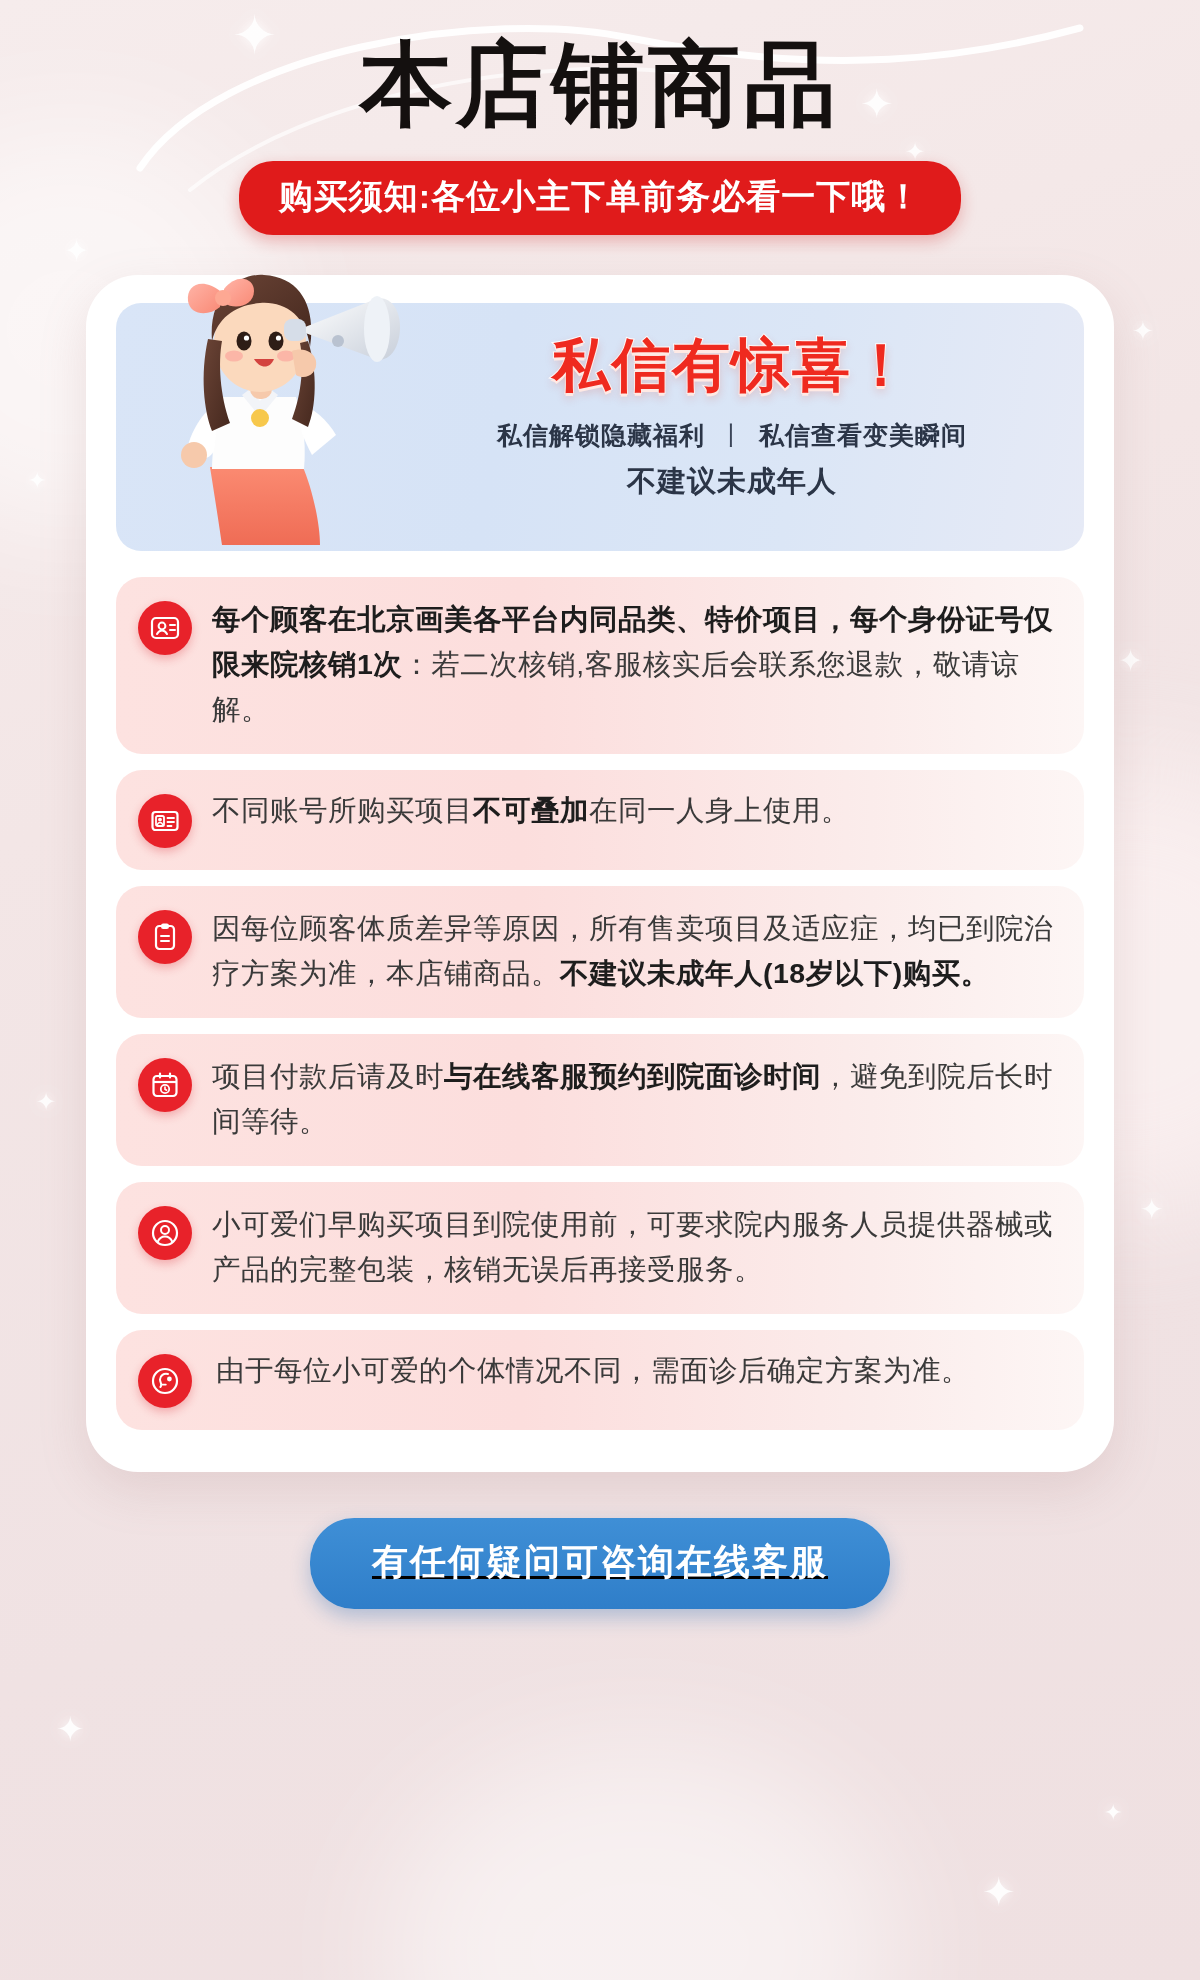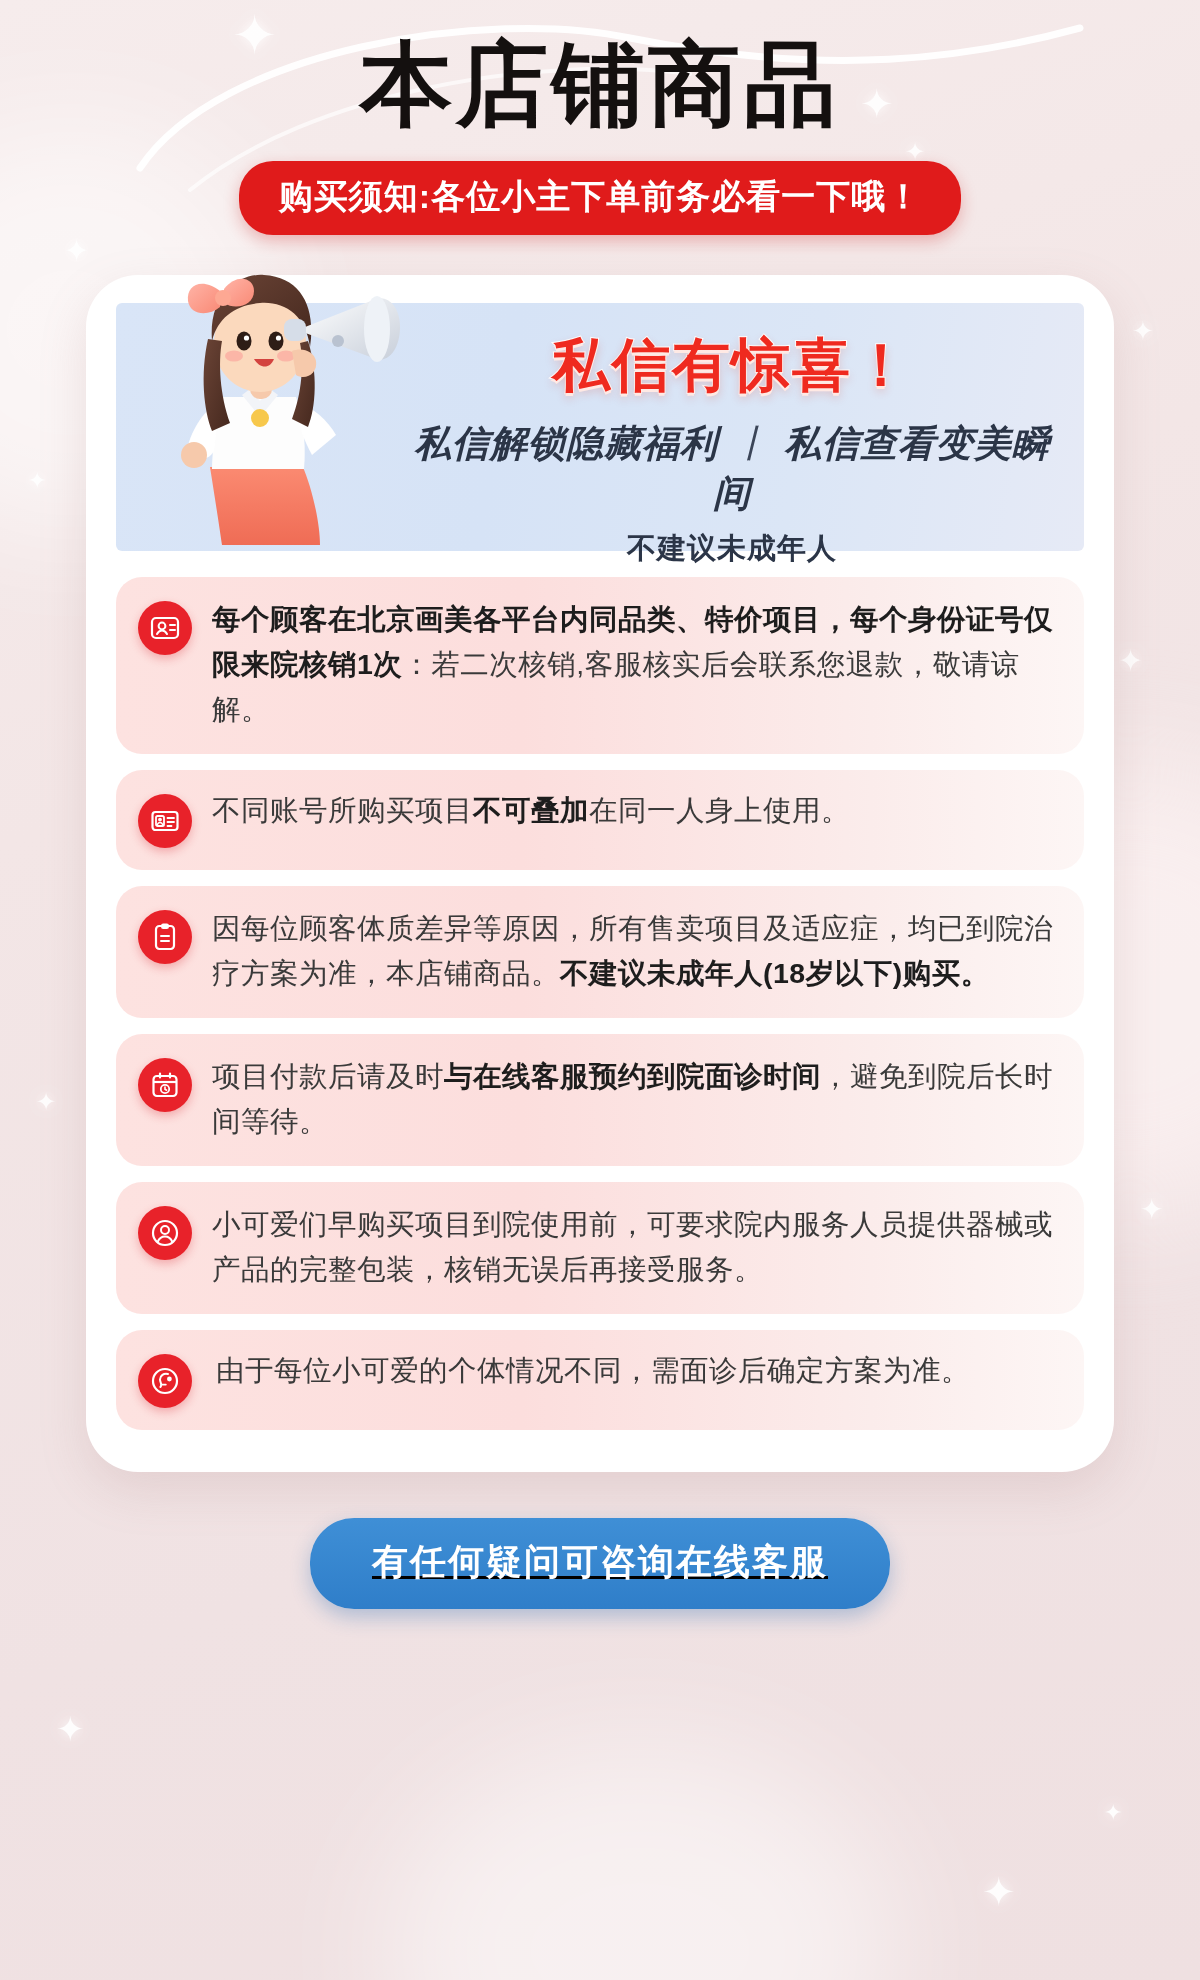--- a/index.html
+++ b/index.html
@@ -82,21 +82,21 @@
     border-radius: 52px;
     padding: 28px 30px 42px;
     box-shadow: 0 18px 48px rgba(168,120,120,.18);
     z-index: 4;
   }
 
   
   .banner {
     position: relative;
     background: linear-gradient(100deg, #d9e5f7 0%, #d6e3f6 40%, #dbe6f6 70%, #e6eaf6 100%);
-    border-radius: 6px;
+    border-radius: 25px;
     height: 248px;
     overflow: visible;
     margin-bottom: 26px;
   }
   .banner-text {
     position: absolute;
     left: 286px;
     right: 22px;
     top: 24px;
     text-align: center;
@@ -105,25 +105,24 @@
     font-size: 58px;
     font-weight: bold;
     color: #ef2a1f;
     letter-spacing: 2px;
     -webkit-text-stroke: 2px #ffffff;
     paint-order: stroke fill;
     text-shadow: 0 3px 0 #ffe9e4, 0 5px 10px rgba(220,60,40,.25);
   }
   .banner-line {
     margin-top: 14px;
-    font-size: 37px;
+    font-size: 25px;
     font-weight: bold;
     color: #2b3547;
     letter-spacing: 1px;
-    font-style: italic;
   }
   .banner-line .divider {
     display: inline-block;
     margin: 0 14px;
     color: #3b4558;
     font-weight: normal;
   }
   .banner-line2 {
     margin-top: 10px;
     font-size: 29px;

